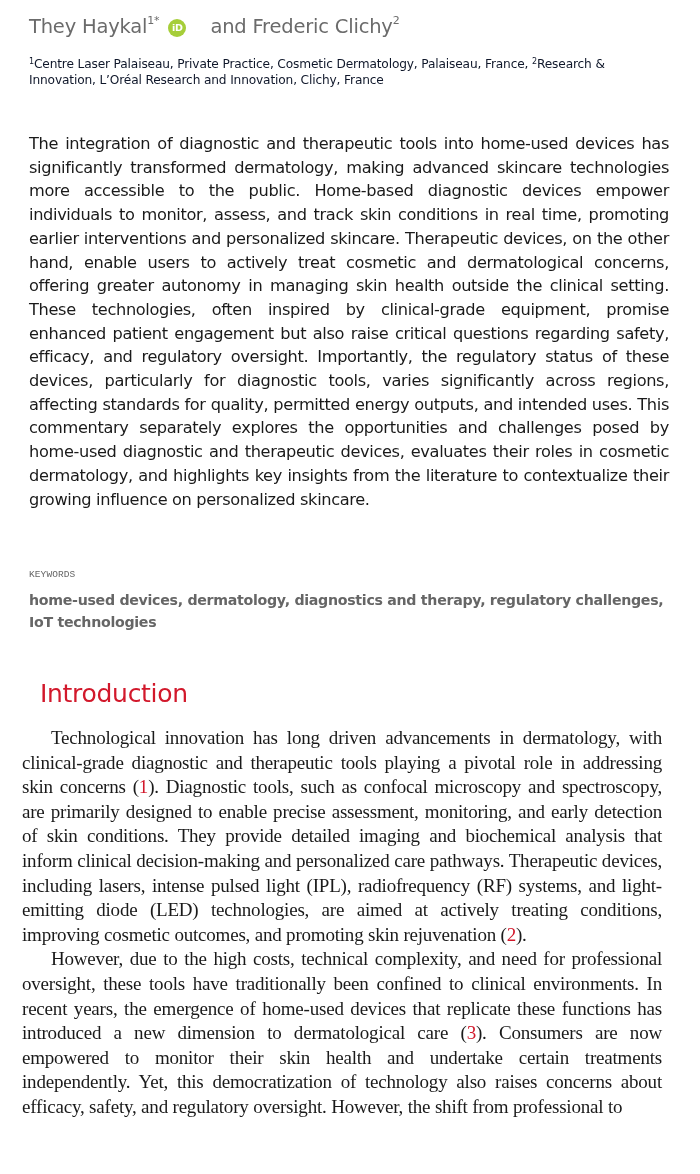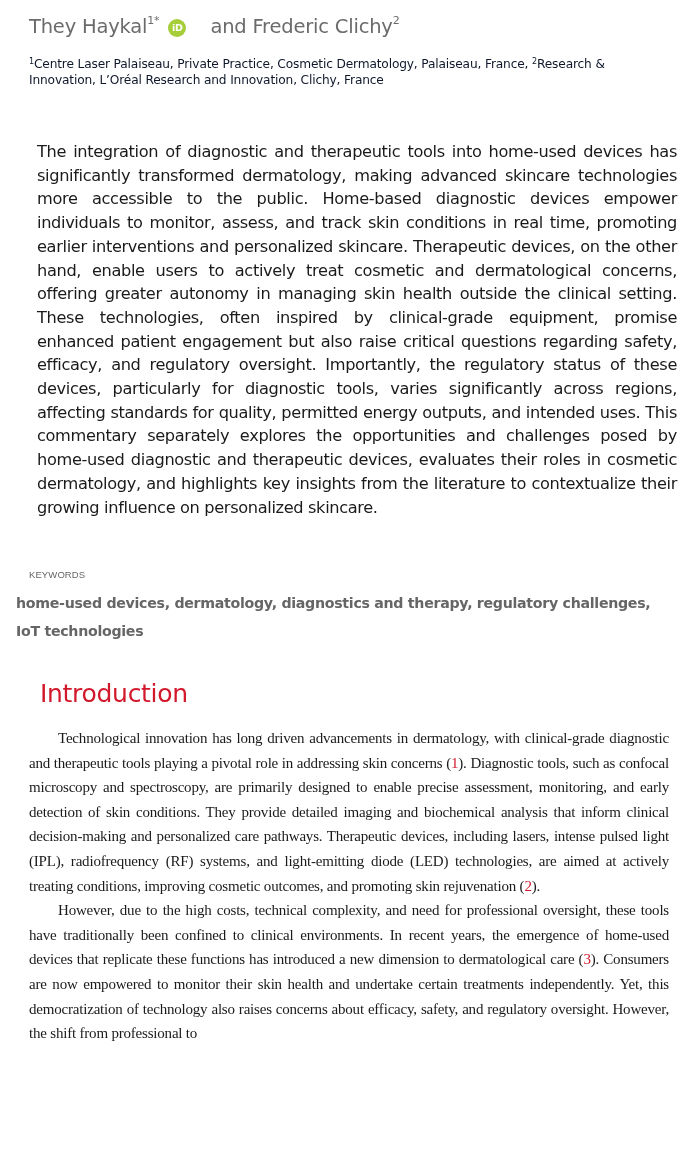--- a/index.html
+++ b/index.html
@@ -18,39 +18,39 @@
   }
   .affil {
     position: absolute; left: 29px; top: 54px; width: 645px;
     font-family: "DejaVu Sans", sans-serif; font-size: 12.2px; line-height: 16px; color: #0f172a;
     letter-spacing: -0.15px;
   }
   .affil sup { font-size: 8px; vertical-align: 4px; }
   .abstract {
     position: absolute; left: 29px; top: 132px; width: 640px;
     font-family: "DejaVu Sans", sans-serif; font-size: 16.2px; line-height: 23.7px; color: #1a1a1a;
-    text-align: justify; letter-spacing: -0.35px; margin: 8px;
+    text-align: justify; letter-spacing: -0.35px; margin: 0;
   }
   .kw-label {
     position: absolute; left: 29px; top: 569px;
-    font-family: Liberation Sans, sans-serif; font-size: 9.5px; color: #666; letter-spacing: 0.1px;
+    font-family: Liberation Mono, monospace; font-size: 9.5px; color: #666; letter-spacing: 0.1px;
   }
   .kw-text {
-    position: absolute; left: 16px; top: 589px; width: 645px;
-    font-family: "DejaVu Sans", sans-serif; font-size: 14.2px; line-height: 28px; color: #666;
+    position: absolute; left: 29px; top: 589px; width: 645px;
+    font-family: "DejaVu Sans", sans-serif; font-size: 14.2px; line-height: 22px; color: #666;
     font-weight: bold; letter-spacing: -0.3px;
   }
   .intro-heading {
     position: absolute; left: 28px; top: 667px; margin: 12px;
     font-family: "DejaVu Sans", sans-serif; font-size: 25px; font-weight: normal; color: #d2182b;
     letter-spacing: -0.3px;
   }
   .body-text {
-    position: absolute; left: 29px; top: 726px; width: 640px;
-    font-family: "Liberation Serif", serif; font-size: 15px; line-height: 24.6px; color: #1a1a1a;
+    position: absolute; left: 22px; top: 726px; width: 640px;
+    font-family: "Liberation Serif", serif; font-size: 19px; line-height: 24.6px; color: #1a1a1a;
   }
   .body-text p { margin: 0; text-indent: 29px; text-align: justify; letter-spacing: -0.2px; }
   .ref { color: #d2182b; }
 </style>
 </head>
 <body>
 
 <div class="authors">
   <span>They Haykal</span><sup>1*</sup>
   <span class="orcid">iD</span>

